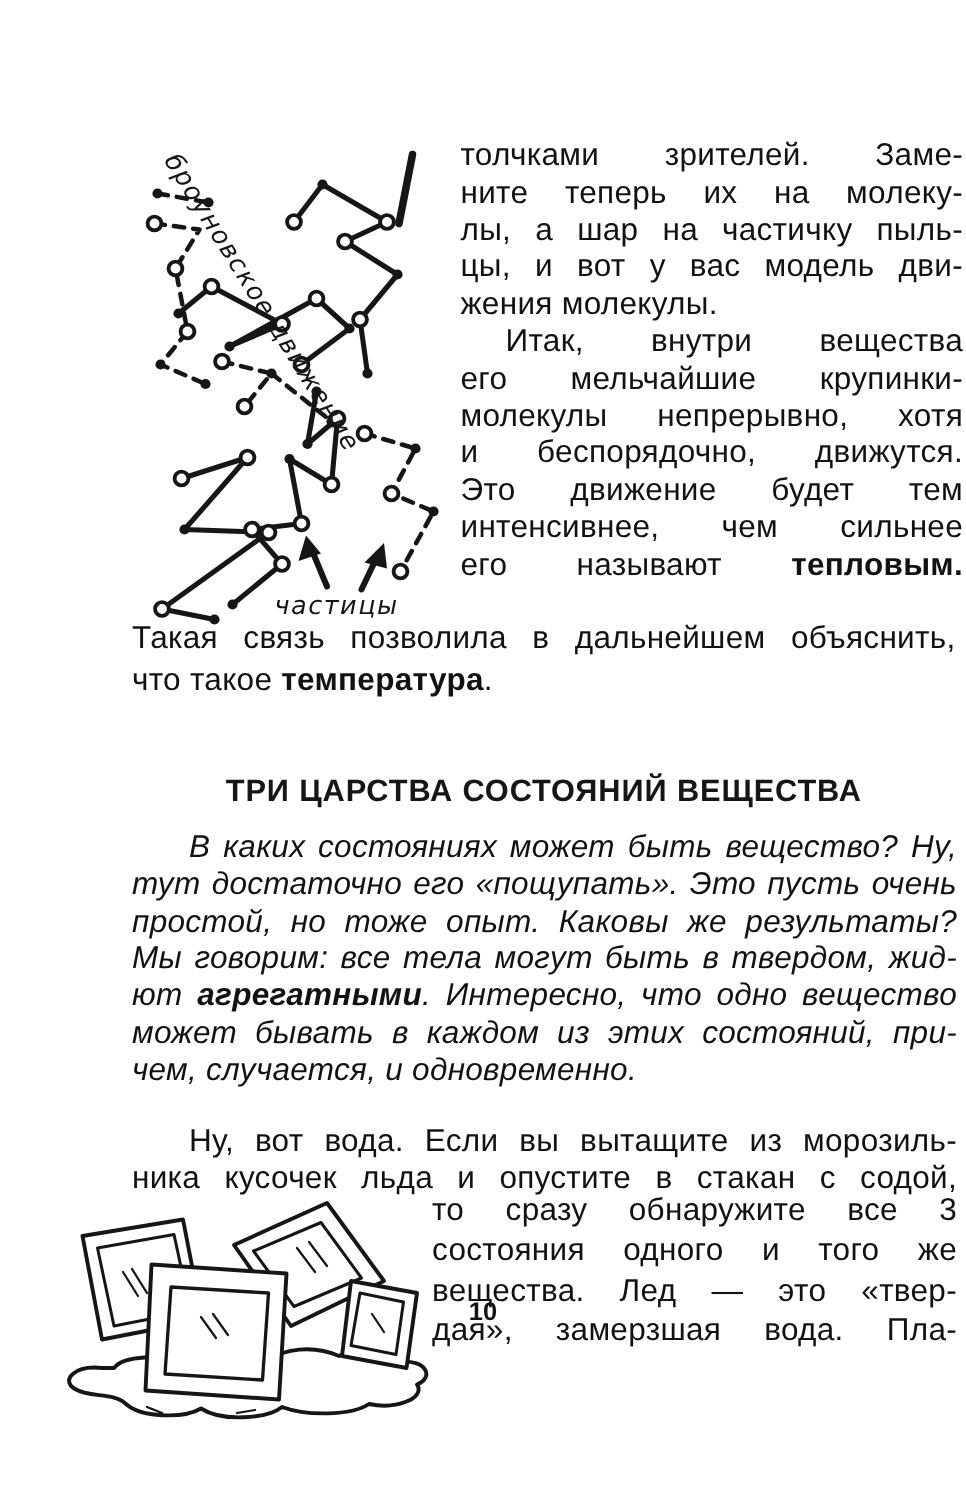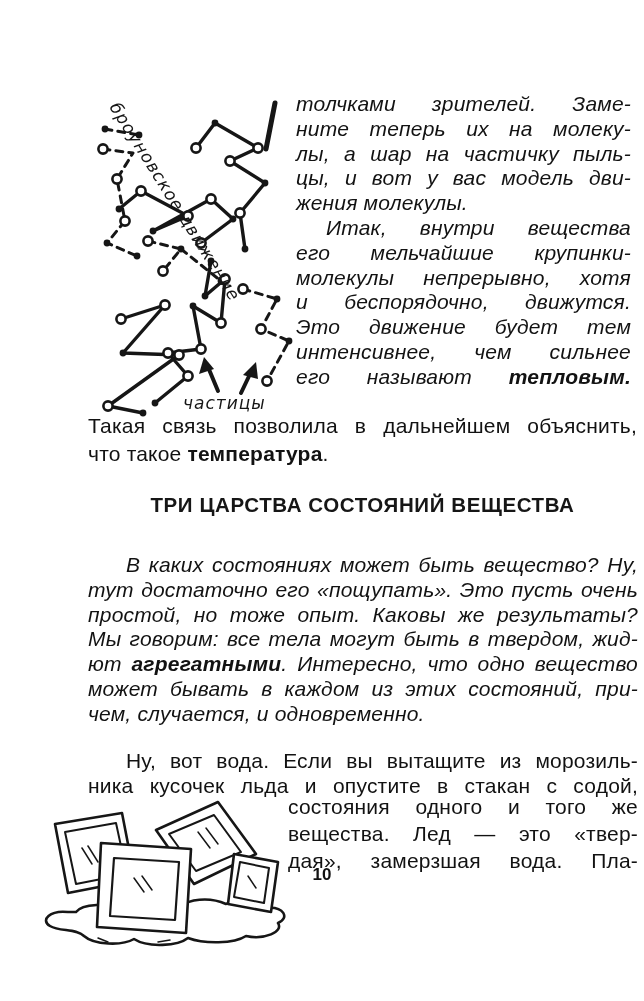--- a/index.html
+++ b/index.html
@@ -103,41 +103,41 @@
     <circle cx="174" cy="290" r="4.6"></circle>
       <circle cx="150" cy="198" r="4.6"></circle>
       <circle cx="70" cy="180" r="4.6"></circle>
     <circle cx="55" cy="150" r="4.6"></circle>
   </g>
 
   <text transform="translate(16,16) rotate(58)" font-size="17" font-style="italic" letter-spacing="1" fill="#161616">броуновское движение</text>
   <text x="90" y="318" font-size="17" font-style="italic" letter-spacing="1" fill="#161616">частицы</text>
 </svg>
 
-<div class="abs tb" style="left:296px;top:92px;width:335px;font-style:italic;">
+<div class="abs tb" style="left:307px;top:92px;width:335px;">
   <div class="ln">толчками зрителей. Заме-</div>
   <div class="ln">ните теперь их на молеку-</div>
   <div class="ln">лы, а шар на частичку пыль-</div>
   <div class="ln">цы, и вот у вас модель дви-</div>
   <div class="ln last">жения молекулы.</div>
   <div class="ln ind">Итак, внутри вещества</div>
   <div class="ln">его мельчайшие крупинки-</div>
   <div class="ln">молекулы непрерывно, хотя</div>
   <div class="ln">и беспорядочно, движутся.</div>
   <div class="ln">Это движение будет тем</div>
   <div class="ln">интенсивнее, чем сильнее</div>
   <div class="ln"><span>его называют </span><b>тепловым.</b></div>
 </div>
 
 <div class="abs tb lh27" style="left:88px;top:412px;width:549px;">
   <div class="ln">Такая связь позволила в дальнейшем объяснить,</div>
   <div class="ln last"><span>что такое </span><b>температура</b><span>.</span></div>
 </div>
 
-<div class="abs heading" style="left:88px;top:493px;width:549px;">ТРИ ЦАРСТВА СОСТОЯНИЙ ВЕЩЕСТВА</div>
+<div class="abs heading" style="left:88px;top:516px;width:549px;">ТРИ ЦАРСТВА СОСТОЯНИЙ ВЕЩЕСТВА</div>
 
 <div class="abs tb" style="left:88px;top:553px;width:550px;font-style:italic;">
   <div class="ln ind2">В каких состояниях может быть вещество? Ну,</div>
   <div class="ln">тут достаточно его «пощупать». Это пусть очень</div>
   <div class="ln">простой, но тоже опыт. Каковы же результаты?</div>
   <div class="ln">Мы говорим: все тела могут быть в твердом, жид-</div>
   <div class="ln"><span>ют </span><b>агрегатными</b><span>. Интересно, что одно вещество</span></div>
   <div class="ln">может бывать в каждом из этих состояний, при-</div>
   <div class="ln last">чем, случается, и одновременно.</div>
 </div>
@@ -175,18 +175,19 @@
       <path d="M210,84 L218,96"></path>
         <path d="M96,86 L106,100"></path>
       <path d="M104,84 L114,98"></path>
         <path d="M120,150 L132,148"></path>
       <path d="M60,146 L70,150"></path>
     </g>
   </g>
 </svg>
 
 <div class="abs tb lh268" style="left:288px;top:794px;width:350px;">
+  <div class="ln">то сразу обнаружите все 3</div>
   <div class="ln">состояния одного и того же</div>
   <div class="ln">вещества. Лед — это «твер-</div>
   <div class="ln">дая», замерзшая вода. Пла-</div>
 </div>
 
 <div class="abs pagenum" style="left:0;top:865px;">10</div>
 
 </body></html>

